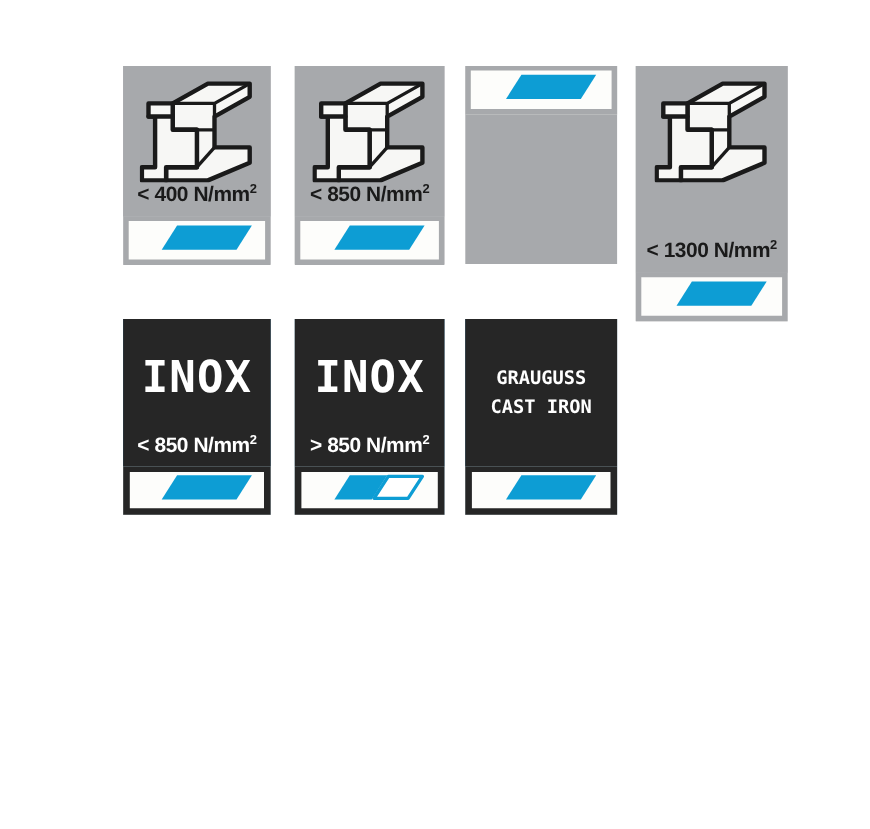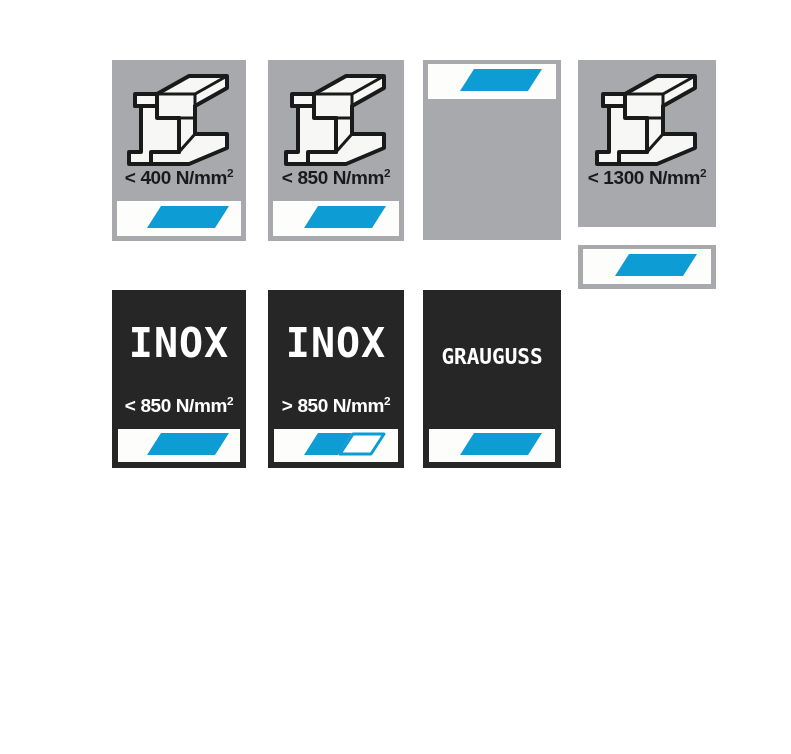--- a/index.html
+++ b/index.html
@@ -86,21 +86,21 @@
     line-height:1;
     text-align:center;
     white-space:nowrap;
   }
   .wordmark.small{ font-size:36px; }
 
   
   .multiline{
     font-family:"DejaVu Sans Mono", monospace;
     font-weight:bold;
-    font-size:21px;
+    font-size:17px;
     color:#ffffff;
     letter-spacing:0px;
     line-height:1.55;
     text-align:center;
     white-space:nowrap;
   }
 
   .spacer{flex:1 1 auto;}
 
   
@@ -172,21 +172,21 @@
   <div class="card gray" style="left:423px;top:60px;width:138px;height:180px;">
     <div class="footer">
       <div class="para-wrap">
         <svg width="104" height="26" viewBox="0 0 104 26">
           <polygon points="20,24 34,2 102,2 88,24" fill="#0d9dd4"></polygon>
         </svg>
       </div>
     </div>
   </div>
 
-  <div class="card gray" style="left:578px;top:60px;width:138px;height:167px;gap:48px;">
+  <div class="card gray" style="left:578px;top:60px;width:138px;height:232px;">
     <div class="body">
       <div class="beam-wrap">
         <svg width="104" height="94" viewBox="0 0 104 94">
           <g stroke="#1a1a1a" stroke-width="4" stroke-linejoin="round" fill="#f7f7f5">
             <path d="M30 22 L62 4 L100 4 L100 16 L68 34 L68 62 L100 62 L100 76 L62 92 L24 92 L24 80 L52 80 L52 46 L30 46 Z"></path>
             <path d="M30 22 L8 22 L8 34 L30 34 Z"></path>
             <path d="M8 34 L30 34 L30 46 L52 46 L52 80 L24 80 L24 92 L2 92 L2 80 L14 80 L14 34 Z"></path>
           </g>
           <g stroke="#1a1a1a" stroke-width="3" fill="none">
             <path d="M30 22 L68 22 L100 4"></path>
@@ -238,20 +238,21 @@
           <polygon points="56,23 69,3 100,3 87,23" fill="#ffffff" stroke="#0d9dd4" stroke-width="3" stroke-linejoin="round"></polygon>
         </svg>
       </div>
     </div>
   </div>
 
   <div class="card dark" style="left:423px;top:290px;width:138px;height:178px;">
     <div class="body">
       <div class="spacer"></div>
       <div class="multiline">GRAUGUSS</div>
+      <div class="multiline">CAST IRON</div>
       <div class="spacer"></div>
     </div>
     <div class="footer">
       <div class="para-wrap">
         <svg width="104" height="26" viewBox="0 0 104 26">
           <polygon points="20,24 34,2 102,2 88,24" fill="#0d9dd4"></polygon>
         </svg>
       </div>
     </div>
   </div>

